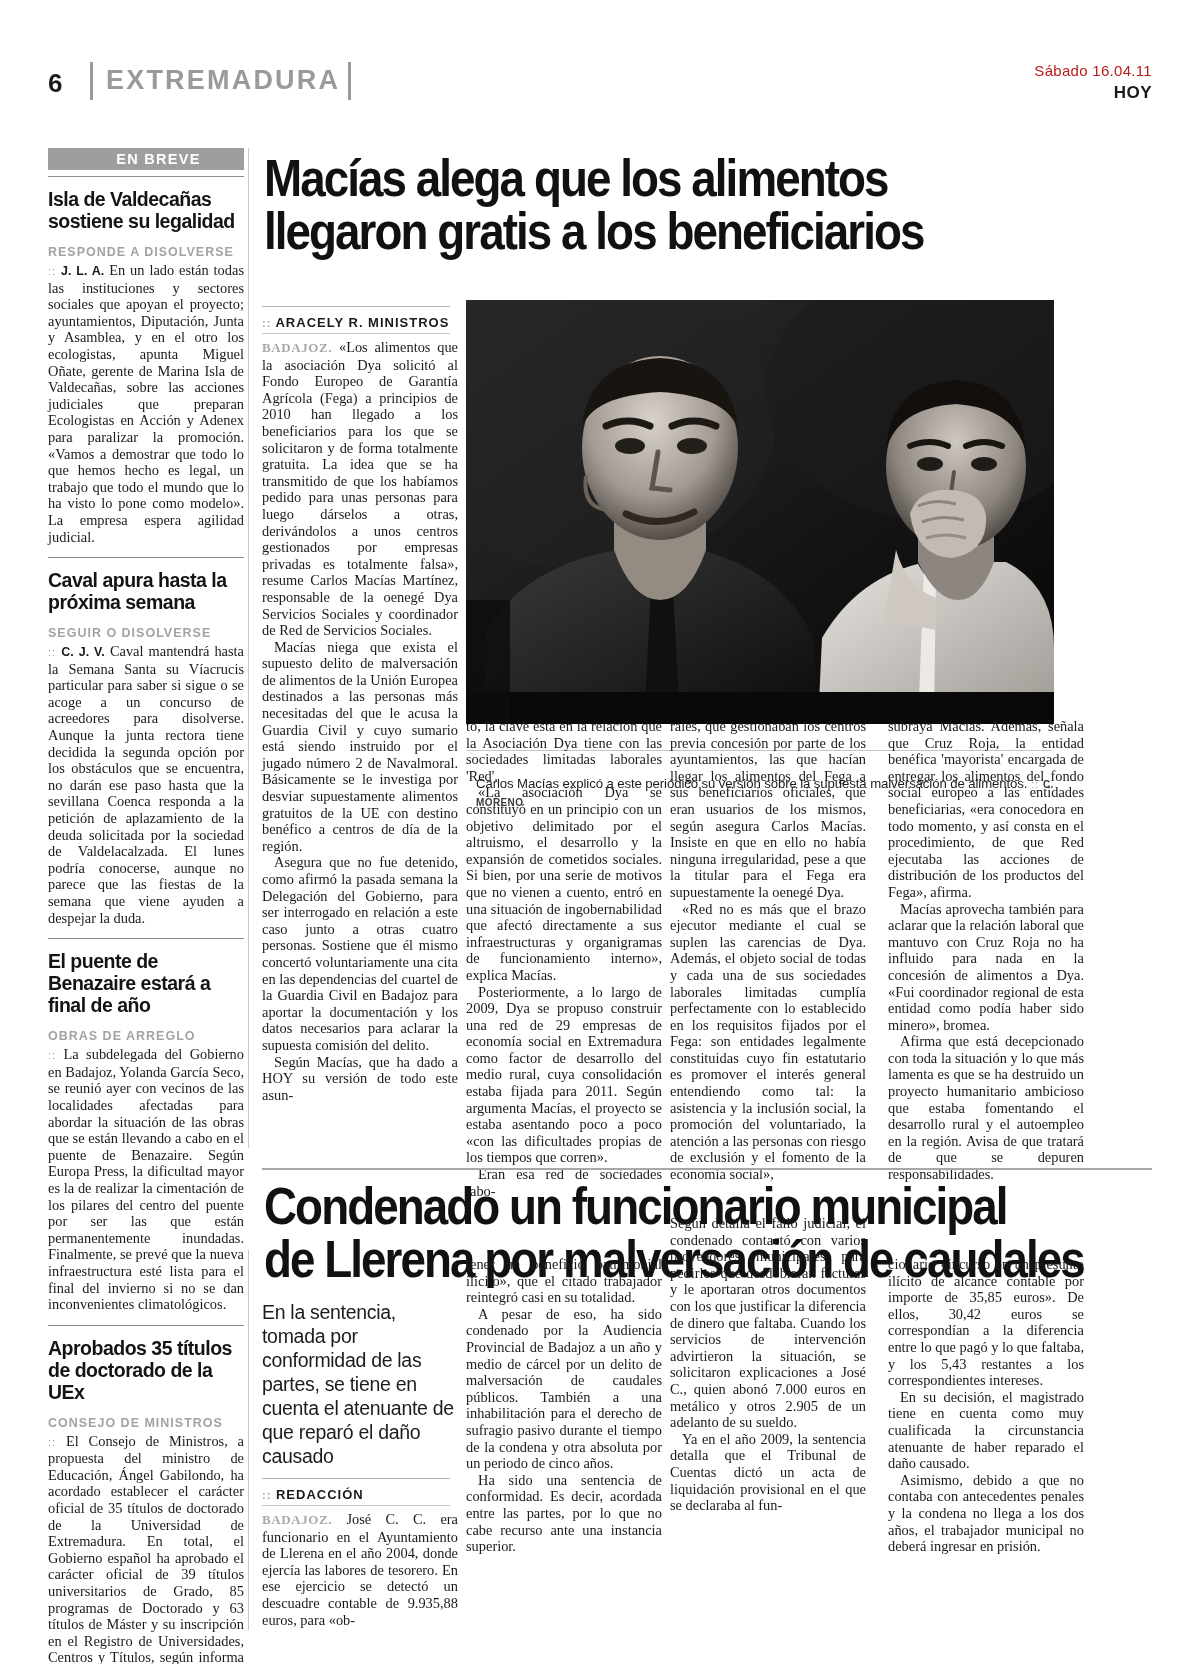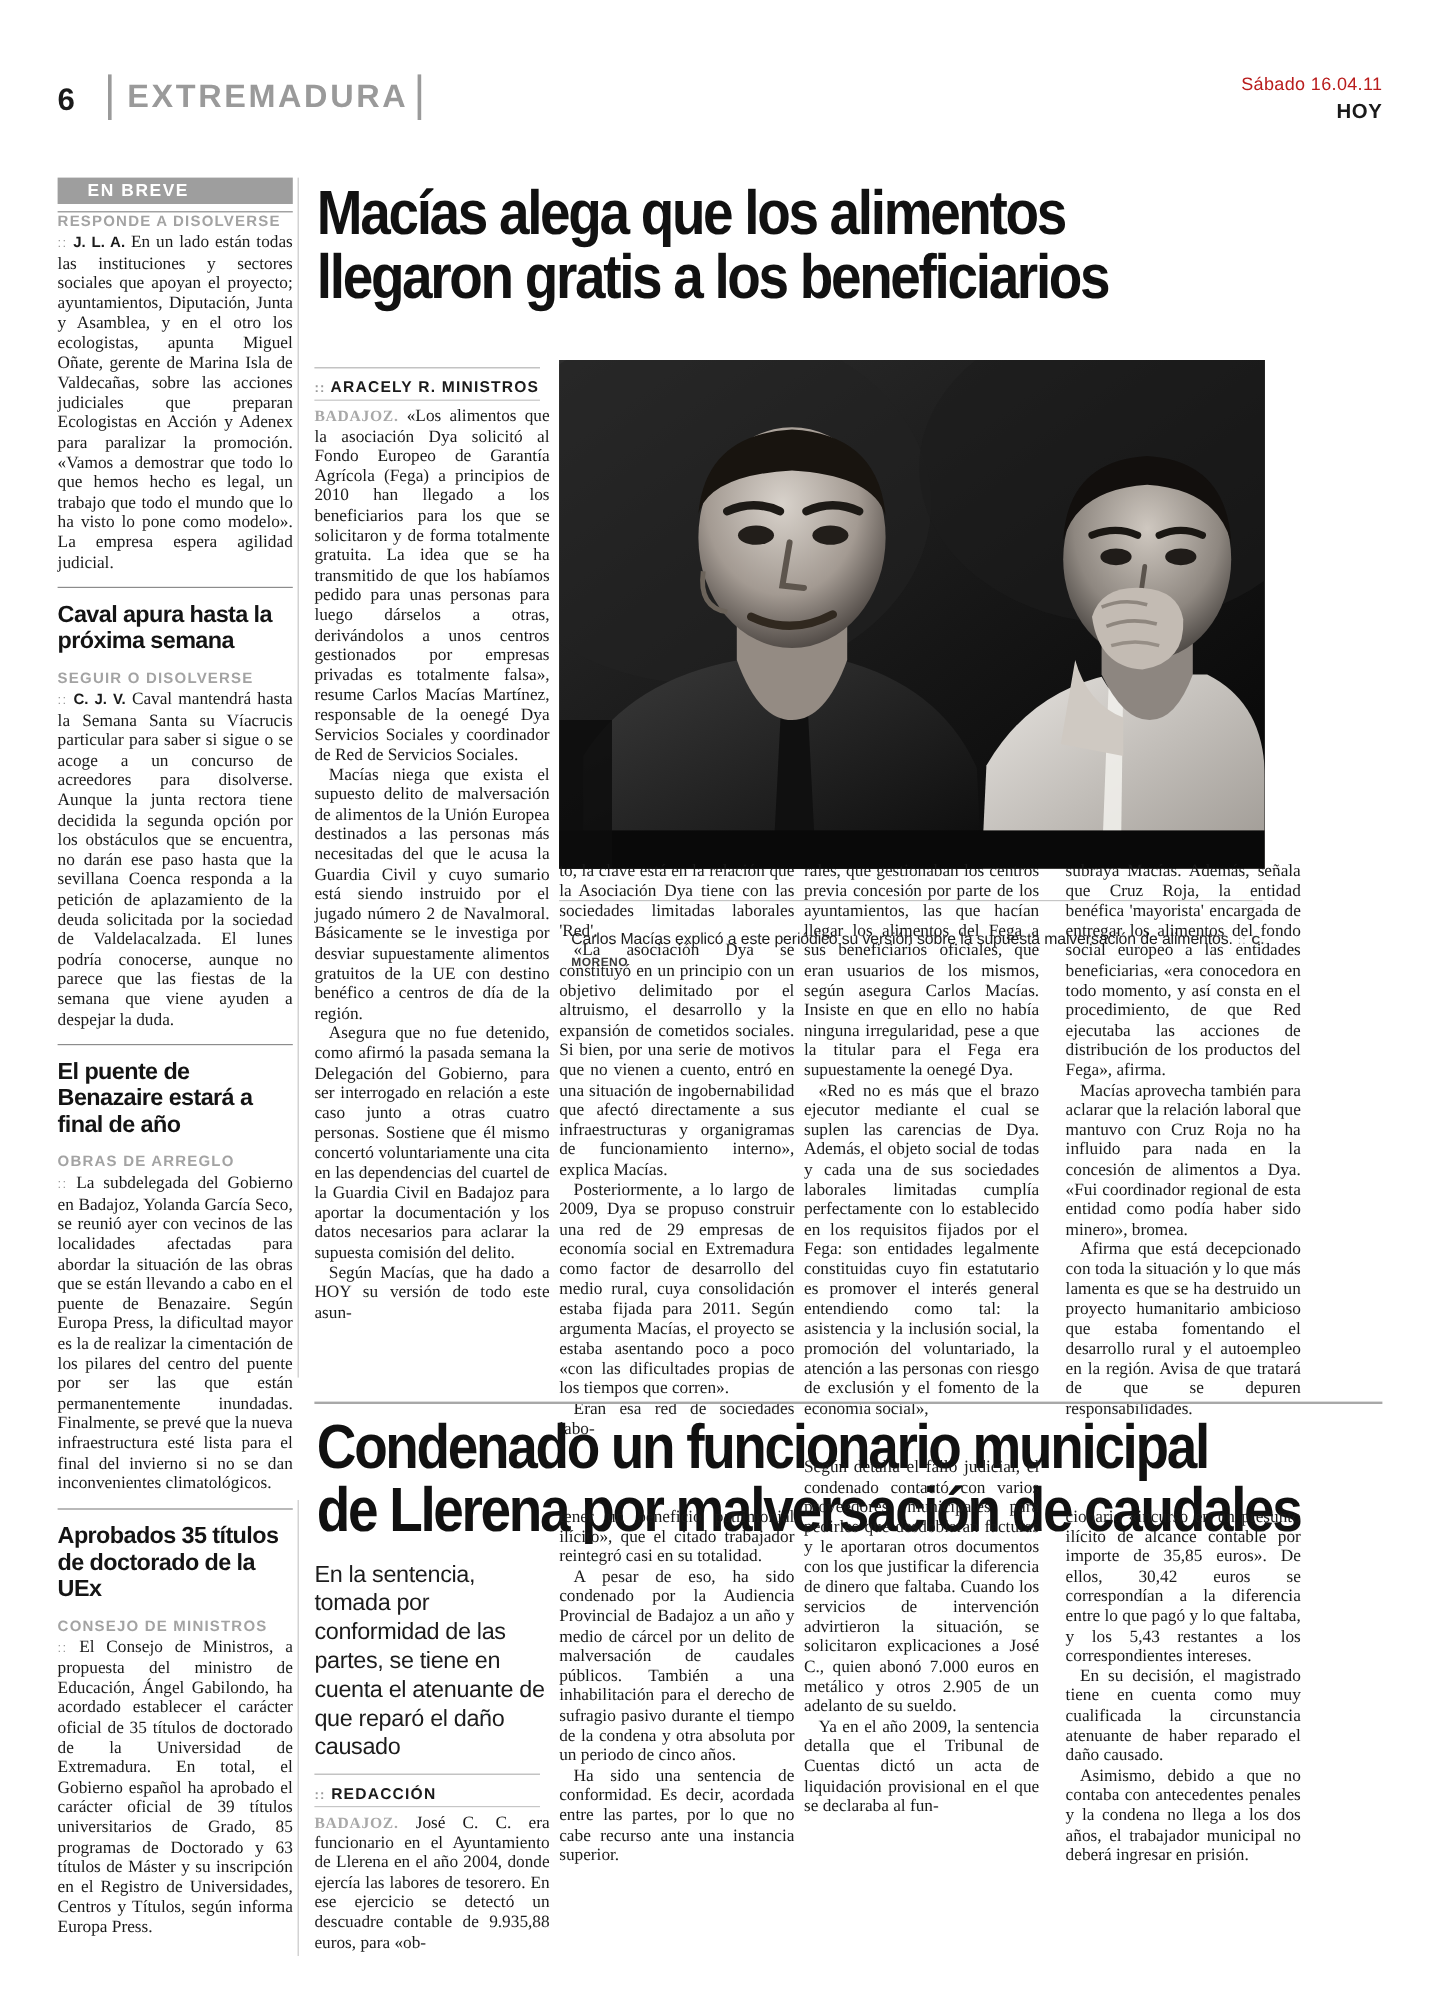--- a/index.html
+++ b/index.html
@@ -40,20 +40,21 @@
   
   .sidebar{position:absolute; left:48px; top:148px; width:196px;}
   .vrule{position:absolute; background:#c9c9c9; width:1px;}
 
   .enbreve-bar{
     width:196px; height:22px; background:#9e9e9e;
     font-family:"Liberation Sans", sans-serif;
     font-weight:bold; font-size:14.5px; color:#ffffff;
     letter-spacing:1.3px; line-height:22px; padding-left:25px;
     box-sizing:border-box;
+    text-align:center;
   }
   .brief{margin-top:0;}
   .brief-rule{border-top:1.5px solid #8c8c8c; margin:12px 0 9px 0;}
   .brief-title{
     font-family:"Liberation Sans", sans-serif;
     font-weight:bold; font-size:19.5px; line-height:22px;
     letter-spacing:-0.5px; color:#141414; margin:11px 0 13px 0;
   }
   .kicker{
     font-family:"Liberation Sans", sans-serif;
@@ -119,20 +120,21 @@
     <div class="brand">HOY</div>
   </div>
 
   <div class="vrule" style="left:248px; top:148px; height:1000px;"></div>
 
   <div class="sidebar">
     <div class="enbreve-bar">EN BREVE</div>
     <div style="border-top:1.5px solid #8c8c8c; margin-top:6px;"></div>
 
     <div class="brief">
+      <div class="brief-title">Isla de Valdecañas sostiene su legalidad</div>
       <div class="kicker">RESPONDE A DISOLVERSE</div>
       <div class="brief-body"><span class="sig">::</span> <span class="auth">J. L. A.</span> <span>En un lado están todas las instituciones y sectores sociales que apoyan el proyecto; ayuntamientos, Diputación, Junta y Asamblea, y en el otro los ecologistas, apunta Miguel Oñate, gerente de Marina Isla de Valdecañas, sobre las acciones judiciales que preparan Ecologistas en Acción y Adenex para paralizar la promoción. «Vamos a demostrar que todo lo que hemos hecho es legal, un trabajo que todo el mundo que lo ha visto lo pone como modelo». La empresa espera agilidad judicial.</span></div>
     </div>
     <div class="brief-rule"></div>
 
     <div class="brief">
       <div class="brief-title">Caval apura hasta la próxima semana</div>
       <div class="kicker">SEGUIR O DISOLVERSE</div>
       <div class="brief-body"><span class="sig">::</span> <span class="auth">C. J. V.</span> <span>Caval mantendrá hasta la Semana Santa su Víacrucis particular para saber si sigue o se acoge a  un concurso de acreedores para disolverse. Aunque la junta rectora tiene decidida la segunda opción por los obstáculos que se encuentra, no darán ese paso hasta que la sevillana Coenca responda a la petición de aplazamiento de la deuda solicitada por la sociedad de Valdelacalzada. El lunes podría conocerse, aunque no parece que las fiestas de la semana que viene ayuden a despejar la duda.</span></div>
     </div>

